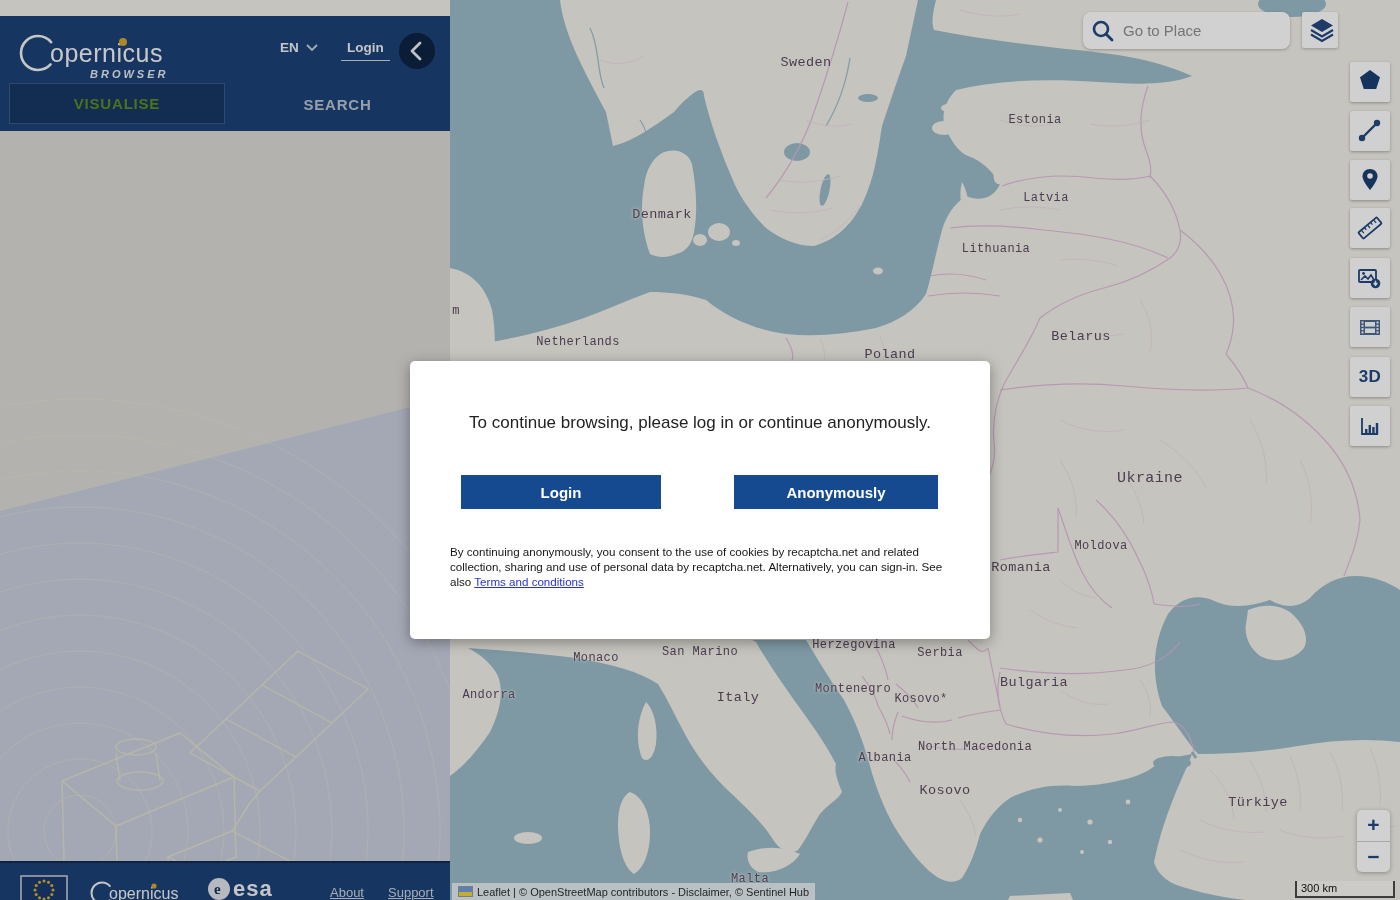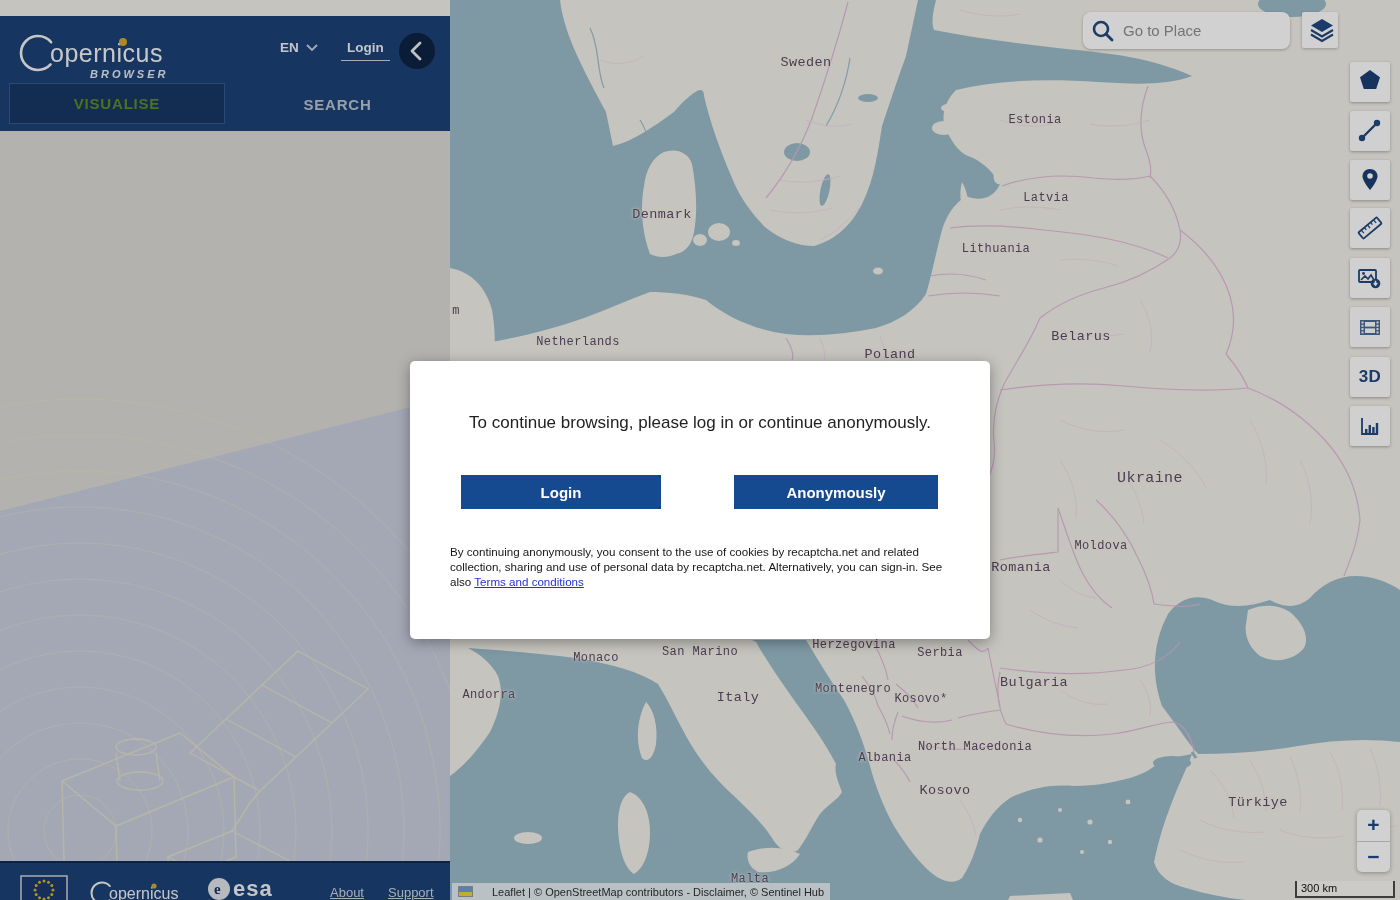--- a/index.html
+++ b/index.html
@@ -6,21 +6,21 @@
   #app{position:relative;width:1400px;height:900px;overflow:hidden;font-family:"Liberation Sans",sans-serif;background:#f2efe8;}
 
   
   .map-area{position:absolute;left:0;top:0;width:1400px;height:900px;}
   .map-svg{position:absolute;left:0;top:0;}
   .mlabel{position:absolute;transform:translate(-50%,-50%);font-size:12px;color:#5c4a64;letter-spacing:.4px;
           white-space:nowrap;text-shadow:0 0 2px rgba(244,241,234,.95),0 0 4px rgba(244,241,234,.8);z-index:2;font-family:Liberation Mono, monospace;}
   .mlabel.lg{font-size:13.5px}.mlabel.xl{font-size:15px}
 
   .attribution{position:absolute;left:452px;bottom:0;height:17px;z-index:6;background:rgba(255,255,255,.72);
-               display:flex;align-items:center;padding:0 6px;font-size:11px;color:#2e2e2e;gap:19px;}
+               display:flex;align-items:center;padding:0 6px;font-size:11px;color:#2e2e2e;gap:4px;}
   .ua-flag{display:inline-block;width:13px;height:9px;background:linear-gradient(#6f9bdc 50%,#f0d23c 50%);border:.5px solid #999;}
 
   .goto-box{position:absolute;left:1083px;top:12px;width:207px;height:37px;background:#fff;border-radius:8px;
             box-shadow:0 1px 3px rgba(0,0,0,.25);display:flex;align-items:center;z-index:5;}
   .goto-box input{border:none;outline:none;background:transparent;font-size:15px;color:#444;width:150px;
                   font-family:"Liberation Sans",sans-serif;}
   .goto-box input::placeholder{color:#8e8e8e;}
   .layers-btn{position:absolute;left:1302px;top:12px;width:36px;height:36px;background:#fff;border-radius:2px;
               box-shadow:0 1px 3px rgba(0,0,0,.25);z-index:5;display:flex;align-items:center;justify-content:center;}
 

